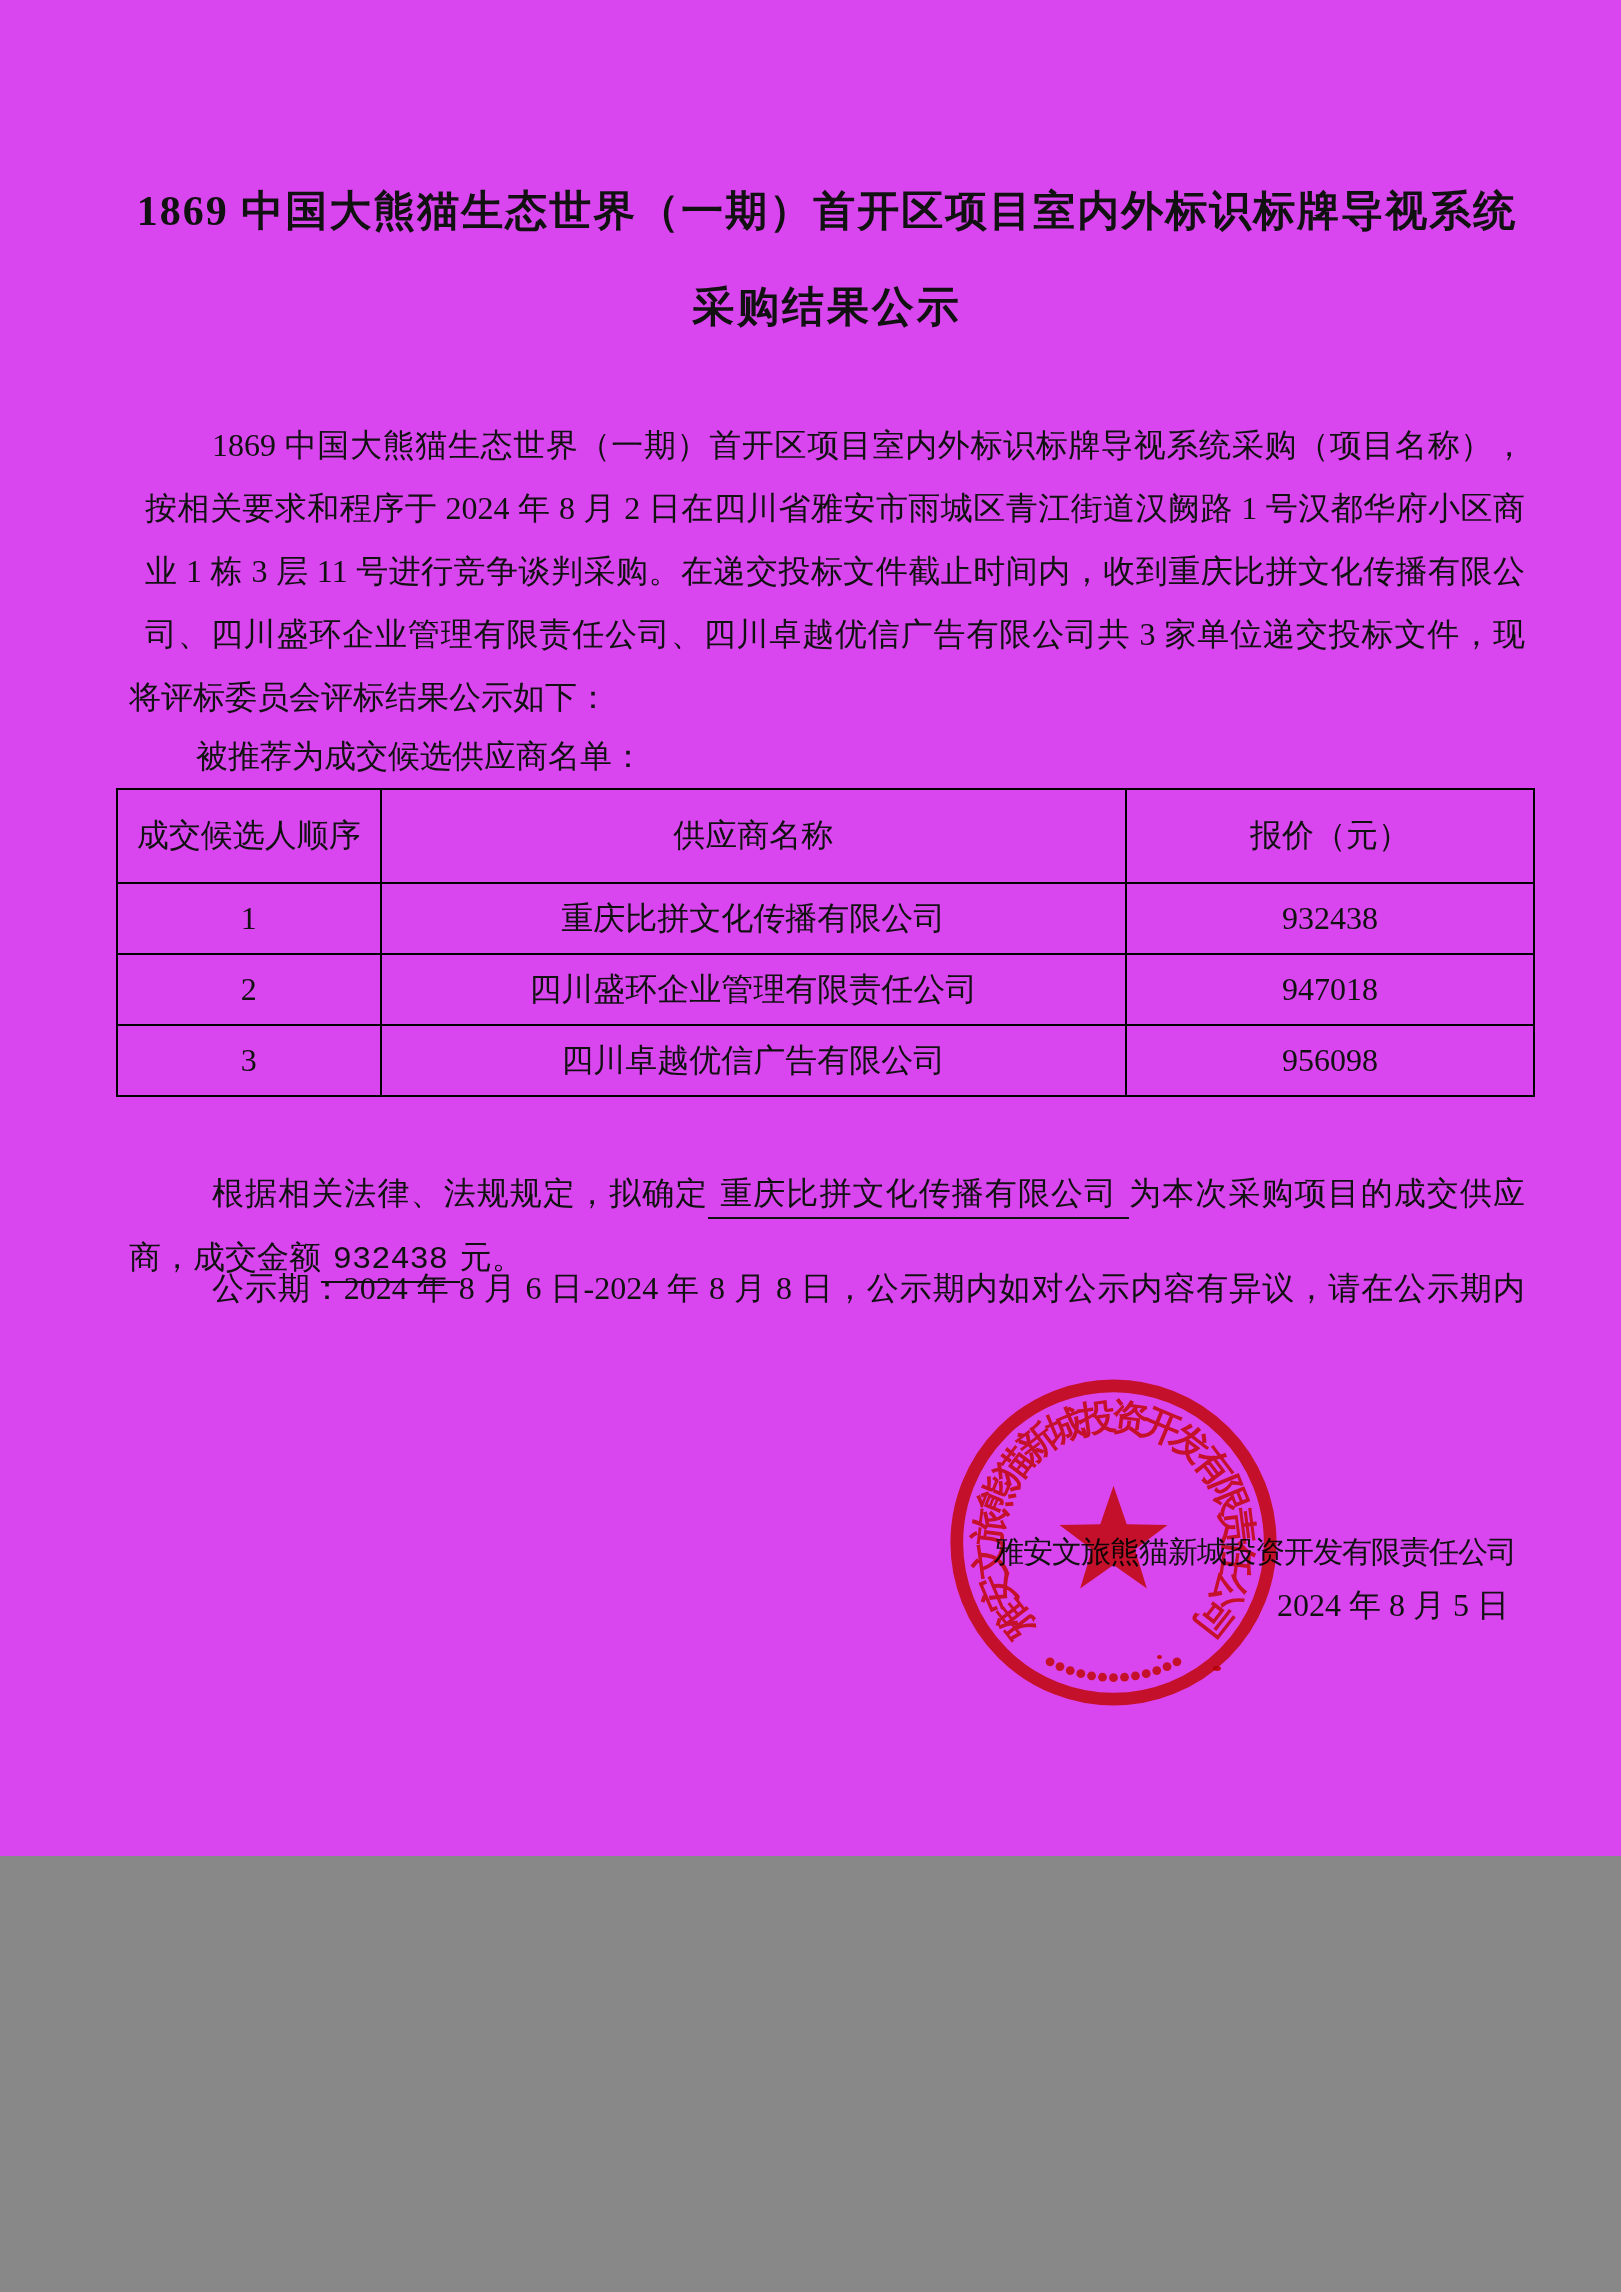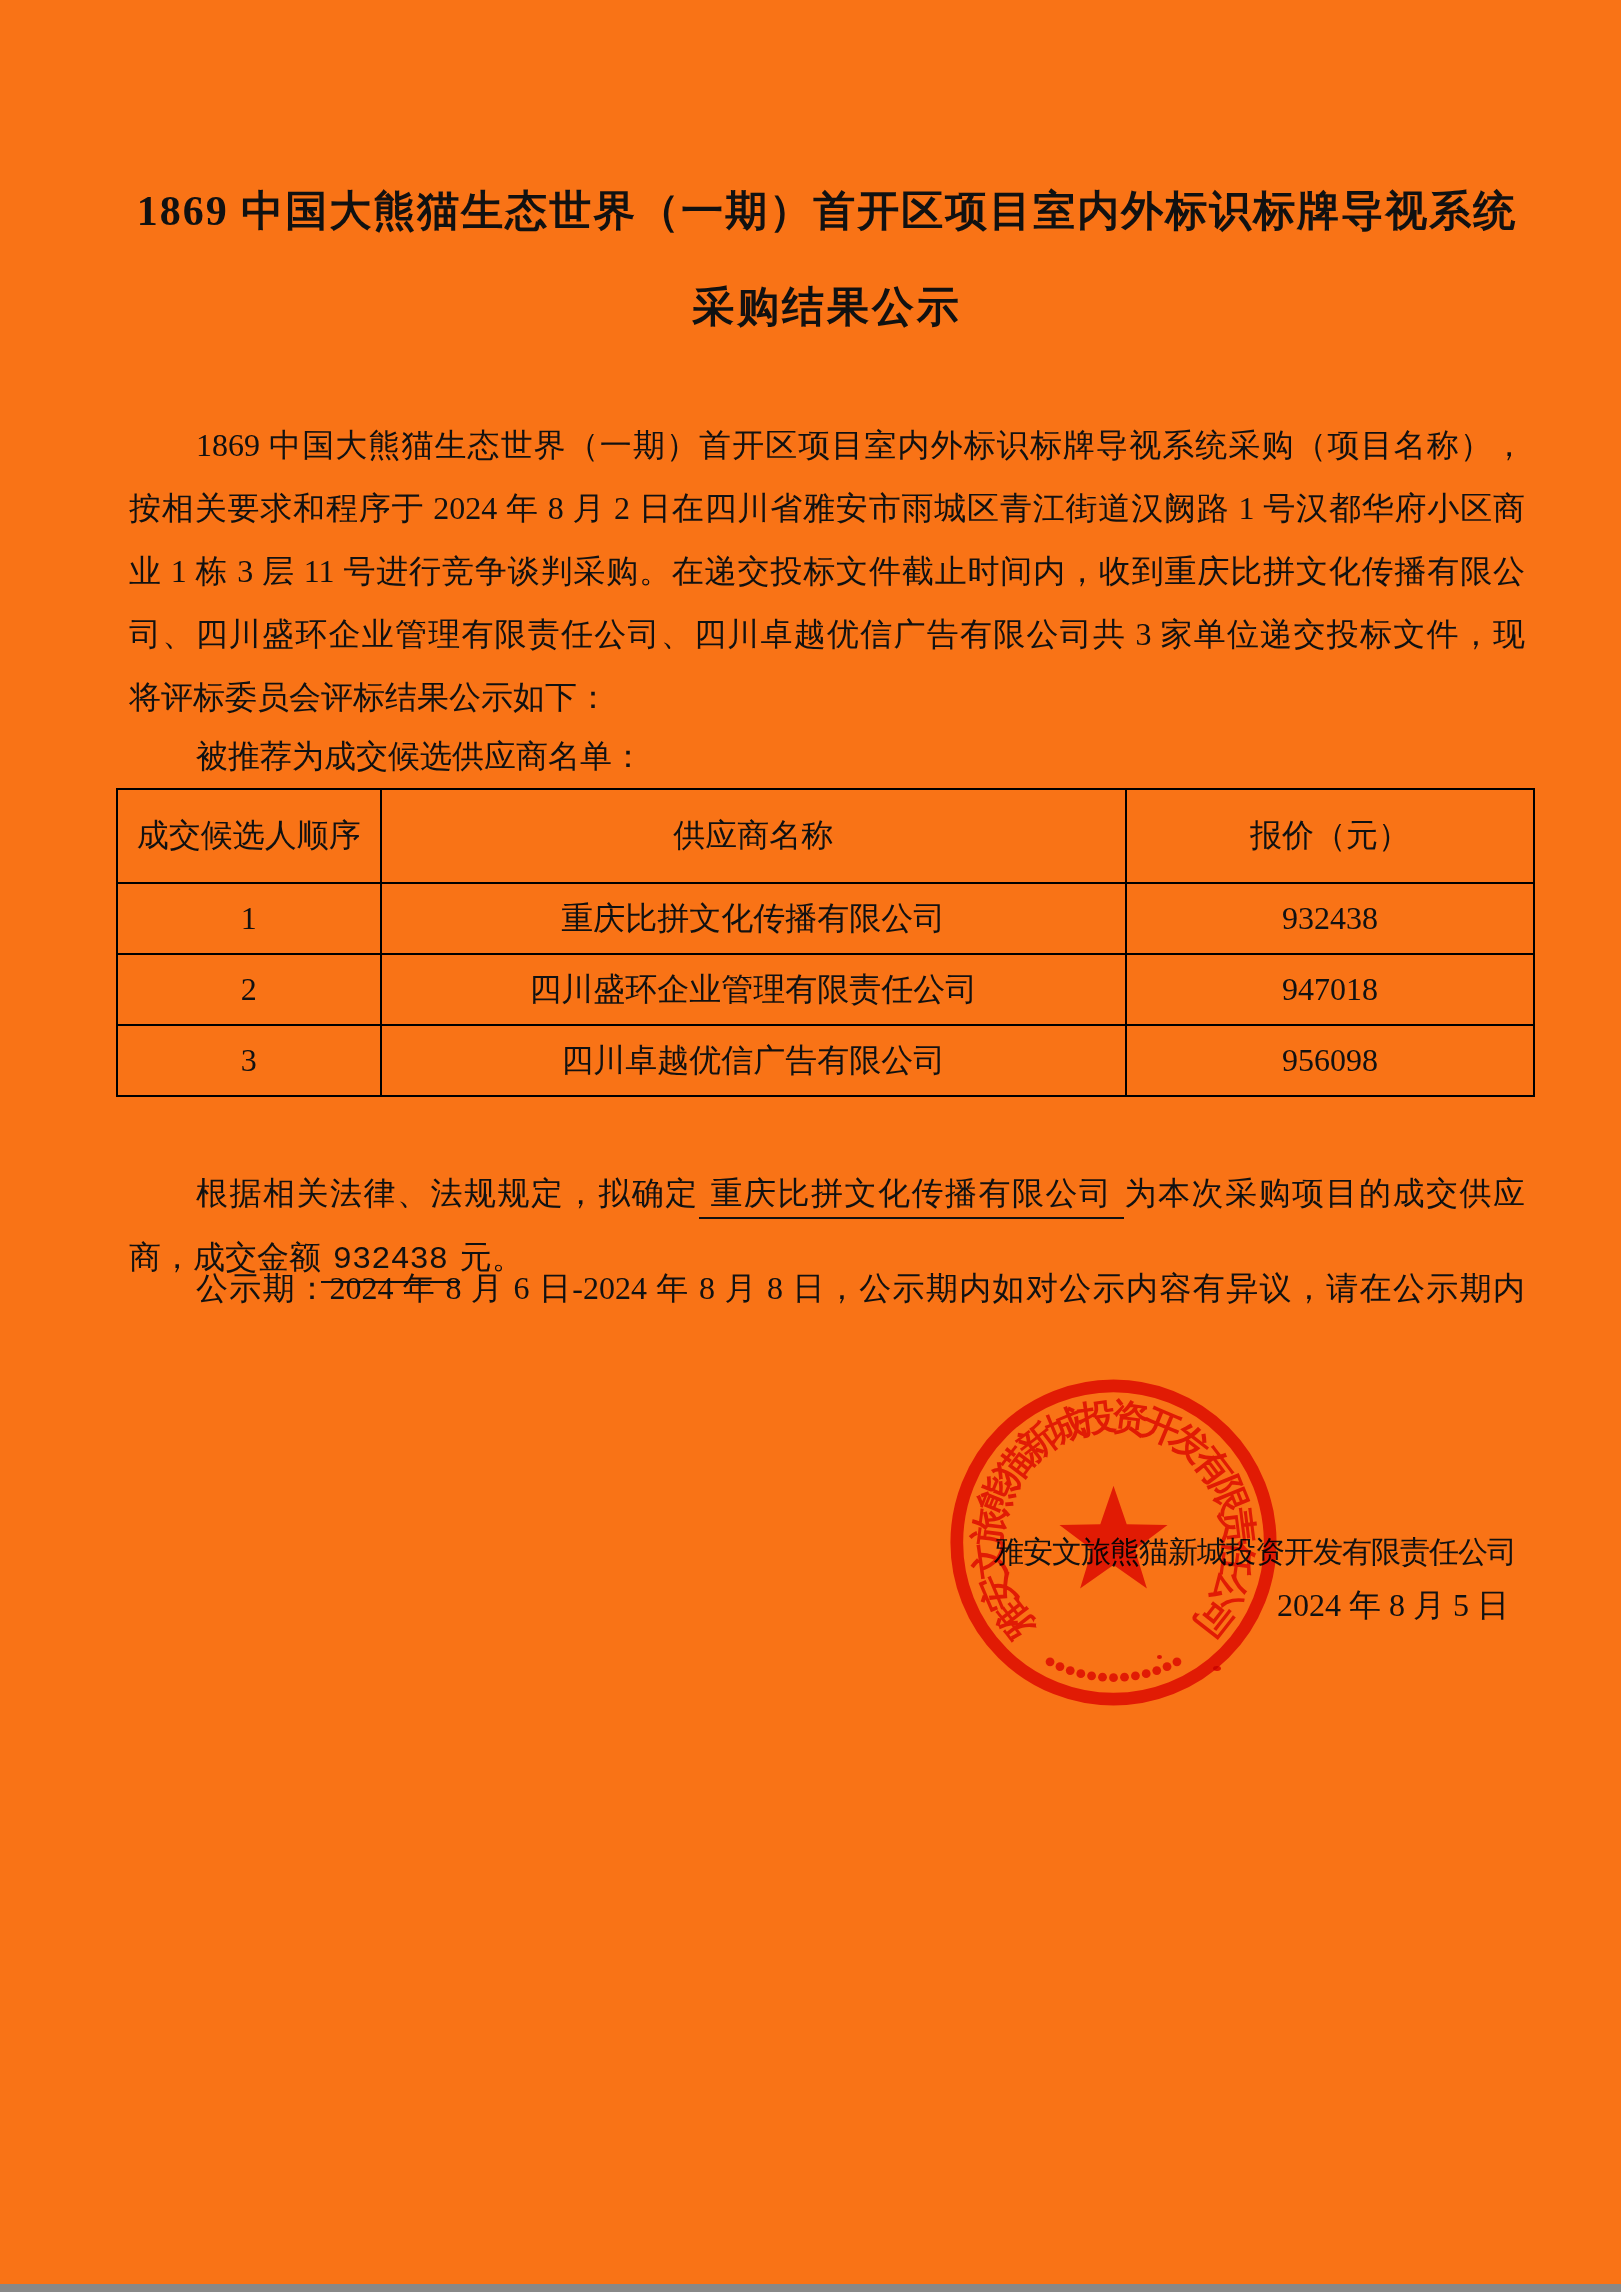--- a/index.html
+++ b/index.html
@@ -3,22 +3,22 @@
 <meta charset="utf-8">
 <style>
   :root{
     --ink:#111111;
     --stamp:#e62b1e;
   }
   *{margin:0;padding:0;box-sizing:border-box;}
   html,body{background:#888;}
   .page{
     position:relative;
-    width:1621px;height:2284px;
-    background:#f97316;
+    width:1621px;height:1856px;
+    background:#d946ef;
     margin:0 auto;
     font-family:"Liberation Serif","DejaVu Serif",serif;
     color:var(--ink);
     overflow:hidden;
   }
   .title-line{
     position:absolute;left:129px;width:1396px;
     text-align:center;font-weight:bold;font-size:42px;
     letter-spacing:2px;line-height:59px;white-space:nowrap;
   }
@@ -31,20 +31,21 @@
     font-family:Liberation Mono, monospace;
   }
   .flow{position:absolute;left:129px;width:1396px;font-size:32px;}
   .flow .ln{line-height:63px;height:63px;white-space:nowrap;}
   .flow2 .ln{line-height:64px;height:64px;}
   .just{
     white-space:normal;
     text-align:justify;
     text-align-last:justify;
     text-justify:inter-character;
+    margin-left:16px;
   }
   .ind{padding-left:67px;}
   .u{
     border-bottom:2px solid var(--ink);
     padding:0 11.8px 2.9px 11.8px;
   }
   
   .result-table{
     position:absolute;left:116px;top:788px;width:1419px;
     border-collapse:collapse;table-layout:fixed;

